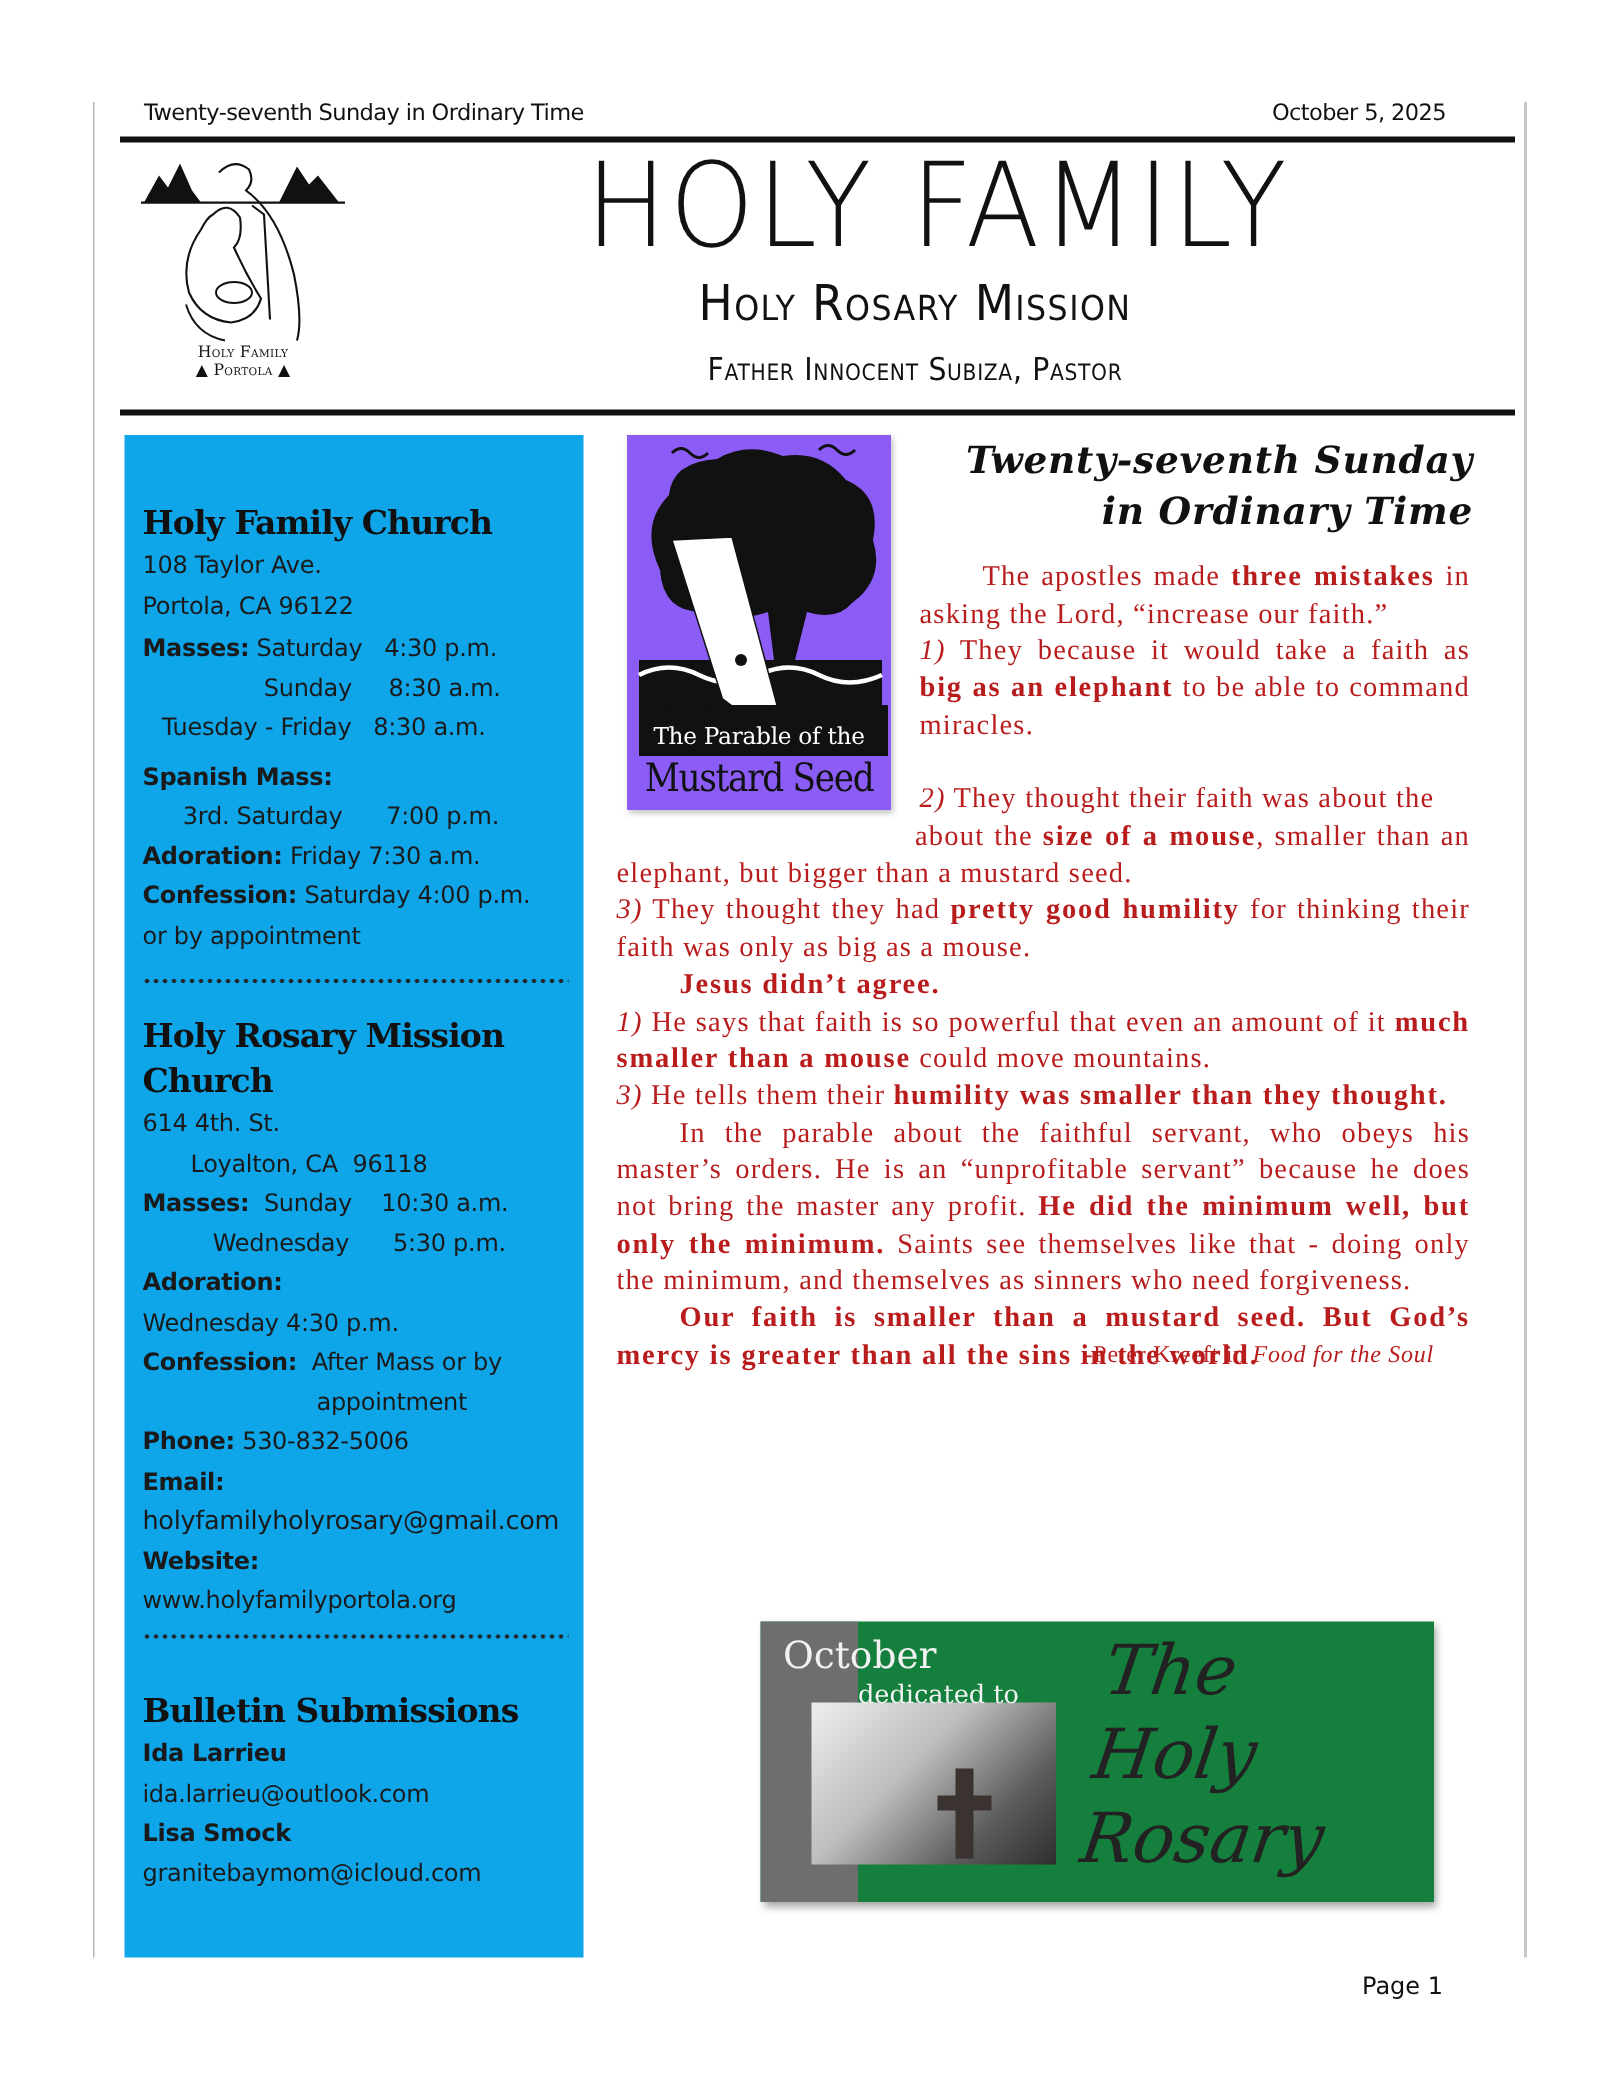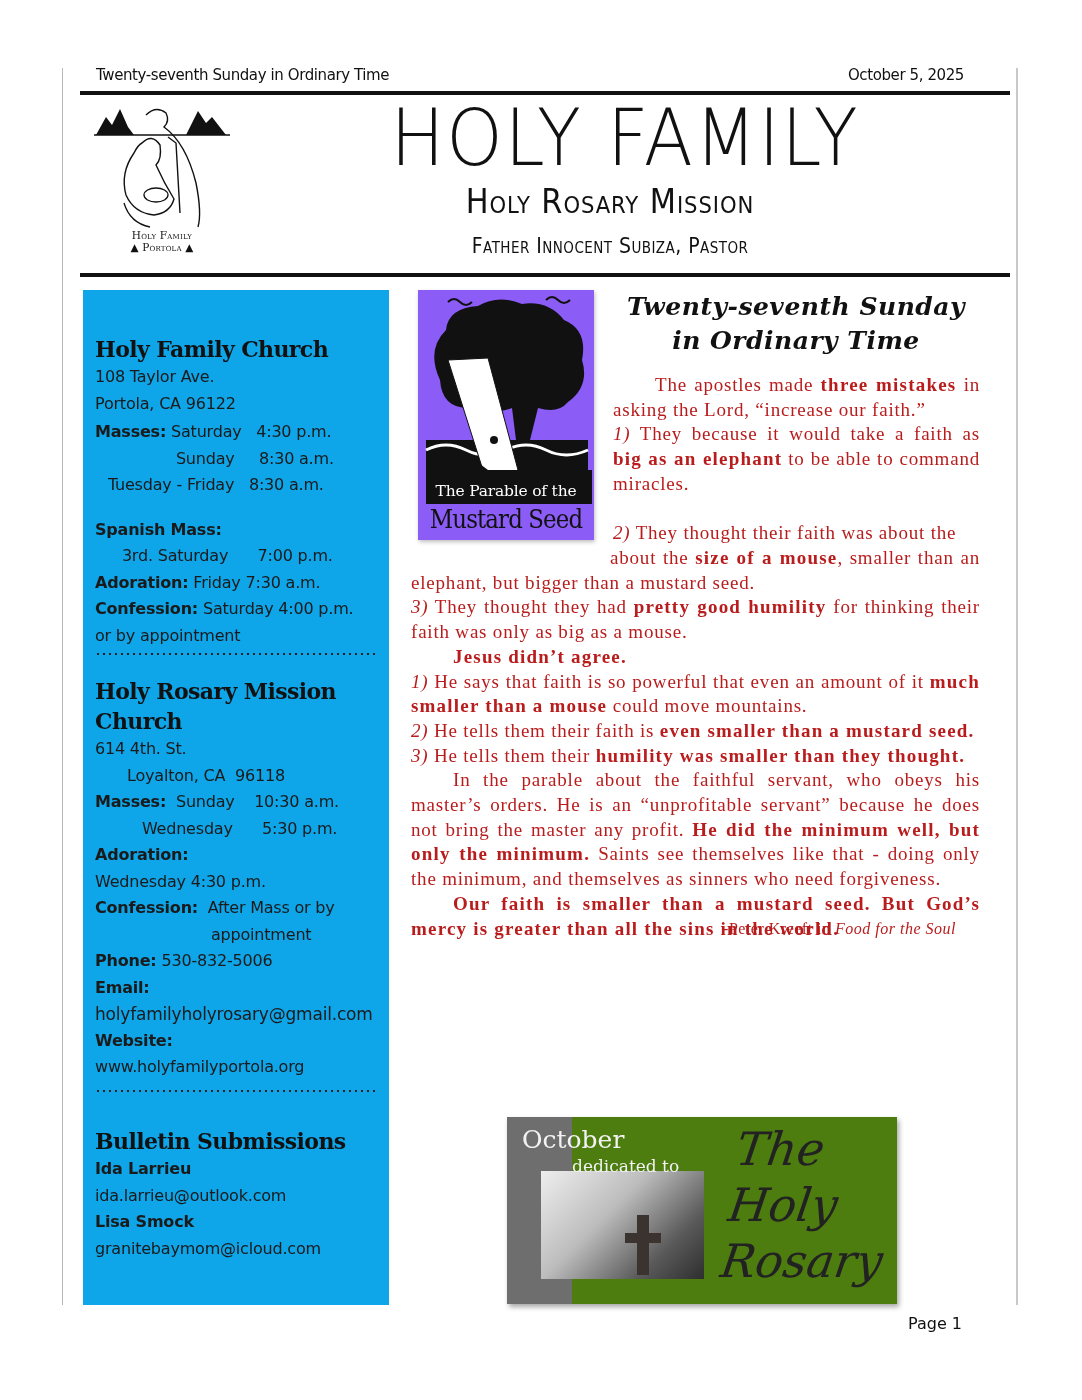--- a/index.html
+++ b/index.html
@@ -41,31 +41,31 @@
     background-size: 6px 4px; background-repeat: repeat-x; }
 
   .mustard-img { position: absolute; left: 418px; top: 290px; width: 176px; height: 250px; background: #8b5cf6;
     box-shadow: 1px 2px 4px rgba(0,0,0,0.25); }
   .mustard-caption1 { position: absolute; left: 4px; top: 192px; width: 168px; text-align: center;
     font-family: "DejaVu Serif", serif; font-size: 15.5px; color: #fff; letter-spacing: -0.2px; }
   .mustard-caption2 { position: absolute; left: 0; top: 214px; width: 176px; text-align: center;
     font-family: "DejaVu Serif", serif; font-size: 26px; line-height: 30px; color: #111;
     letter-spacing: -1px; transform: scaleX(0.88); }
 
-  .article-title { position: absolute; left: 610px; top: 290px; width: 372px; text-align: center;
+  .article-title { position: absolute; left: 610px; top: 290px; width: 372px; text-align: right;
     font-family: "DejaVu Serif", serif; font-style: italic; font-weight: bold; font-size: 25px;
     line-height: 34px; letter-spacing: 0.5px; }
   .article { position: absolute; font-family: "Liberation Serif", serif; font-size: 19px;
     line-height: 24.7px; color: #b91c1c; text-align: justify; letter-spacing: 0.8px; }
   .article p { margin: 0; }
   .article .ind { text-indent: 42px; }
   .article .num { font-style: italic; }
   .article strong { font-weight: bold; letter-spacing: 1.2px; }
 
-  .rosary-img { position: absolute; left: 507px; top: 1117px; width: 390px; height: 187px; background: #4d7c0f;
+  .rosary-img { position: absolute; left: 507px; top: 1081px; width: 449px; height: 187px; background: #15803d;
     box-shadow: 2px 3px 5px rgba(0,0,0,0.35); overflow: hidden; }
   .rosary-band { position: absolute; left: 0; top: 0; width: 65px; height: 187px; background: #6e6e6e; }
   .rosary-photo { position: absolute; left: 34px; top: 54px; width: 163px; height: 108px;
     background: linear-gradient(135deg, #eee 0%, #bdbdbd 40%, #5a5a5a 75%, #2e2e2e 100%); }
   .rosary-cross-v { position: absolute; left: 96px; top: 44px; width: 12px; height: 60px; background: #3a3330; }
   .rosary-cross-h { position: absolute; left: 84px; top: 62px; width: 36px; height: 10px; background: #3a3330; }
   .rosary-oct { position: absolute; left: 15px; top: 8px; font-family: "DejaVu Serif", serif; font-size: 25px; color: #f2f2f2; }
   .rosary-ded { position: absolute; left: 65px; top: 39px; font-family: "DejaVu Serif", serif; font-size: 17px; color: #f2f2f2; }
   .rosary-script { position: absolute; left: 222px; top: 4px; width: 120px; font-family: "DejaVu Serif", serif;
     font-style: italic; font-size: 46px; line-height: 56px; color: #222; transform: skewX(-8deg); }
@@ -119,21 +119,21 @@
     <div class="row">
       <span style="display:inline-block;width:76px;"></span>
       <span>Sunday</span>&nbsp;&nbsp;&nbsp;&nbsp;
       <span>8:30 a.m.</span>
     </div>
     <div class="row">
       <span style="display:inline-block;width:8px;"></span>
       <span>Tuesday - Friday</span>&nbsp;&nbsp;
       <span>8:30 a.m.</span>
     </div>
-    <div class="b" style="margin-top:18px;">Spanish Mass:</div>
+    <div class="b" style="margin-top:6px;">Spanish Mass:</div>
     <div class="row">
       <span style="display:inline-block;width:22px;"></span>
       <span>3rd. Saturday</span>&nbsp;&nbsp;&nbsp;&nbsp;&nbsp;
       <span>7:00 p.m.</span>
     </div>
     <div class="row">
       <span class="b">Adoration:</span>
       <span>Friday  7:30 a.m.</span>
     </div>
     <div class="row">
@@ -219,21 +219,20 @@
 
 <div class="article" style="left:411px; top:546px; width:569px;">
   <p style="padding-left:200px;"></p>
 </div>
 
 <div class="article" style="left:411px; top:546px; width:569px;">
   <p style="text-indent:199px;">about the <strong>size of a mouse</strong><span>, smaller than an elephant, but bigger than a mustard seed.</span></p>
   <p><span class="num">3)</span><span> They thought they had </span><strong>pretty good humility</strong><span> for thinking their faith was only as big as a mouse.</span></p>
   <p class="ind"><strong>Jesus didn’t agree.</strong></p>
   <p><span class="num">1)</span><span> He says that faith is so powerful that even an amount of it </span><strong>much smaller than a mouse</strong><span> could move mountains.</span></p>
-  <p><span class="num">2)</span><span> He  tells  them their faith is </span><strong>even smaller than a mustard seed.</strong></p>
   <p><span class="num">3)</span><span> He tells them their </span><strong>humility was smaller than they thought.</strong></p>
   <p class="ind"><span>In the parable about the faithful servant, who obeys his master’s orders. He is an “unprofitable servant” because he does not bring the master any profit. </span><strong>He did the minimum well, but only the minimum.</strong><span>  Saints see themselves like that - doing only the minimum, and themselves as sinners who need forgiveness.</span></p>
   <p class="ind"><strong>Our faith is smaller than a mustard seed. But God’s mercy is greater than all the sins in the world.</strong></p>
   <div style="position:absolute; right:24px; bottom:0; font-size:16px; letter-spacing:0.5px;">
     <span>-Peter Kreeft in </span><em>Food for the Soul</em>
   </div>
 </div>
 
 <div class="rosary-img">
   <div class="rosary-band"></div>

